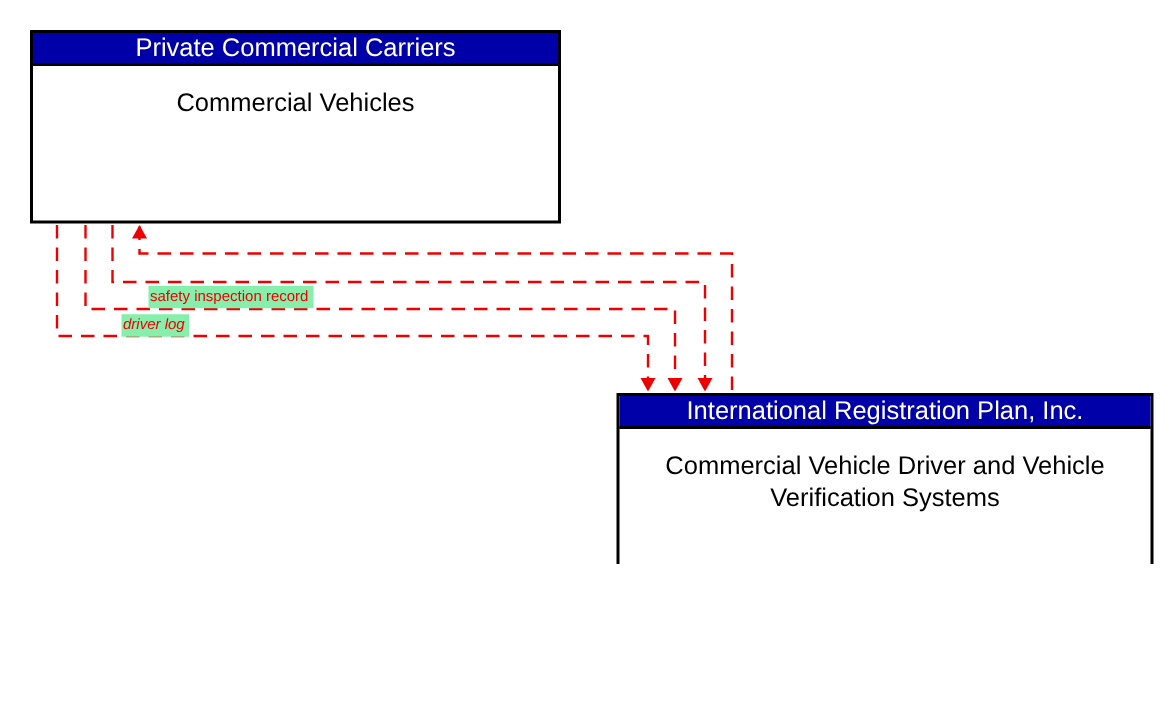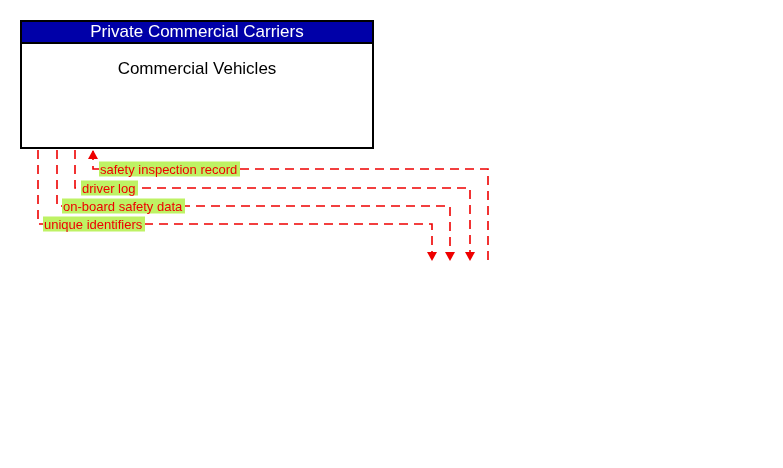--- a/index.html
+++ b/index.html
@@ -44,26 +44,27 @@
   .entity-body {
     color: #000000;
     font-size: 17px;
     line-height: 21px;
     text-align: center;
     padding-top: 14px;
   }
   .flow-label {
     position: absolute;
     transform: translateY(-50%);
-    background: #bef264;
+    background: #86efac;
     color: #EE0000;
-    font-size: 13px;
+    font-size: 10px;
     line-height: 15px;
     white-space: nowrap;
     padding: 0 3px 0 1px;
+    margin-top: 29px;
   }
   .legend-label {
     position: absolute;
     transform: translateY(-50%);
     color: #EE0000;
     font-size: 14px;
     white-space: nowrap;
     text-align: right;
   }
 </style>
@@ -88,21 +89,23 @@
     <polygon points="432,261 427,252 437,252" fill="#EE0000"></polygon>
 
     <path d="M20 440 L168 440" fill="none" stroke="#EE0000" stroke-width="1.6" stroke-dasharray="12 7"></path>
   </svg>
 
   <div class="entity-box pcc">
     <div class="entity-header">Private Commercial Carriers</div>
     <div class="entity-body">Commercial Vehicles</div>
   </div>
 
+  <div class="entity-box irp">
+    <div class="entity-header">International Registration Plan, Inc.</div>
+    <div class="entity-body">Commercial Vehicle Driver and Vehicle Verification Systems</div>
+  </div>
 
   <div class="flow-label" style="left:99px; top:169px;">safety inspection record</div>
-  <div class="flow-label" style="left:81px; top:188px;">driver log</div>
-  <div class="flow-label" style="left:62px; top:206px;">on-board safety data</div>
-  <div class="flow-label" style="left:43px; top:224px;">unique identifiers</div>
+  <div class="flow-label" style="left:81px; top:188px;font-style:italic;">driver log</div>
 
   <div class="legend-label" style="left:188px; top:440px;">Planned</div>
 
 </div>
 
 </body></html>

